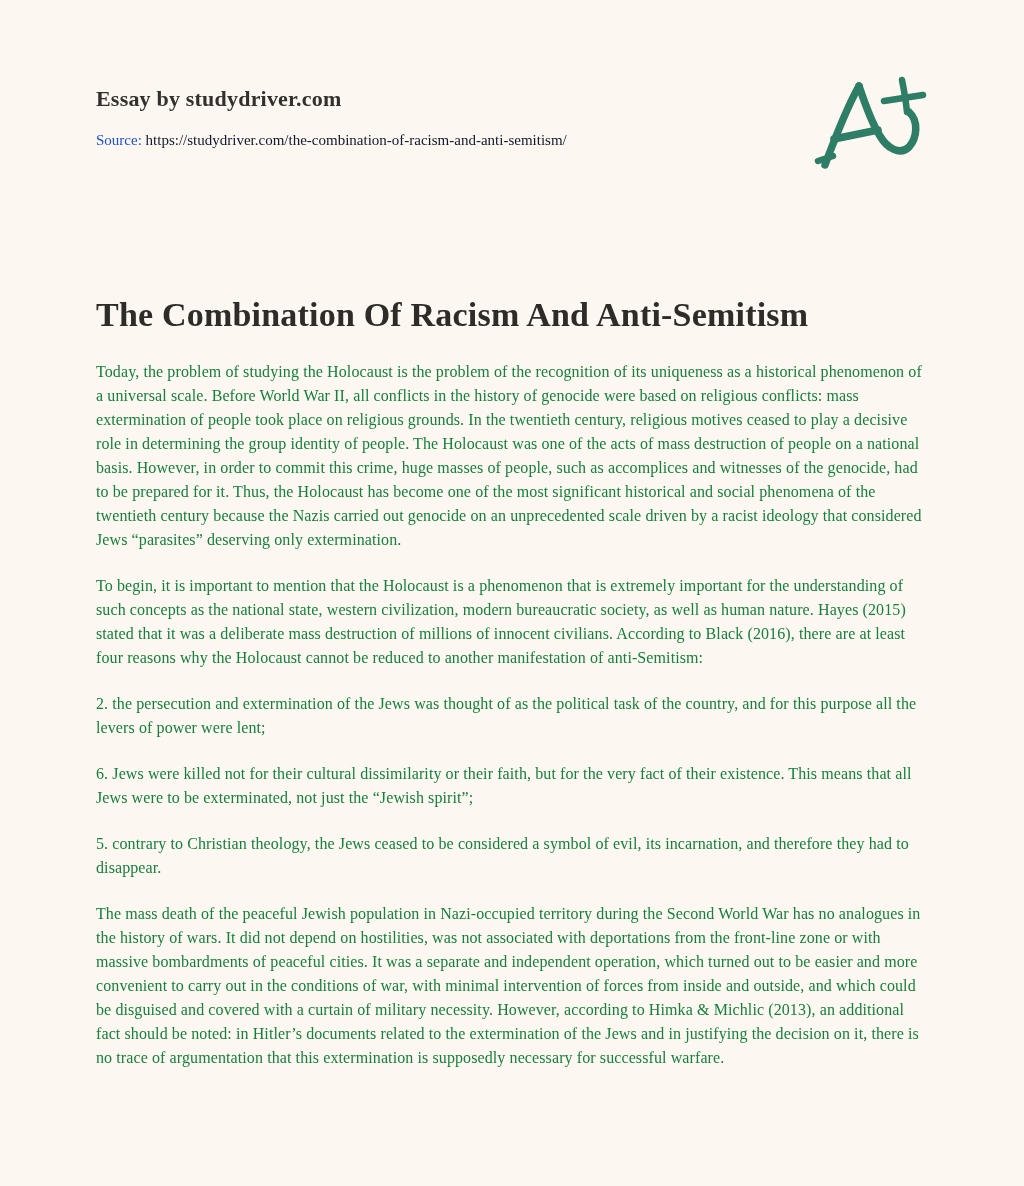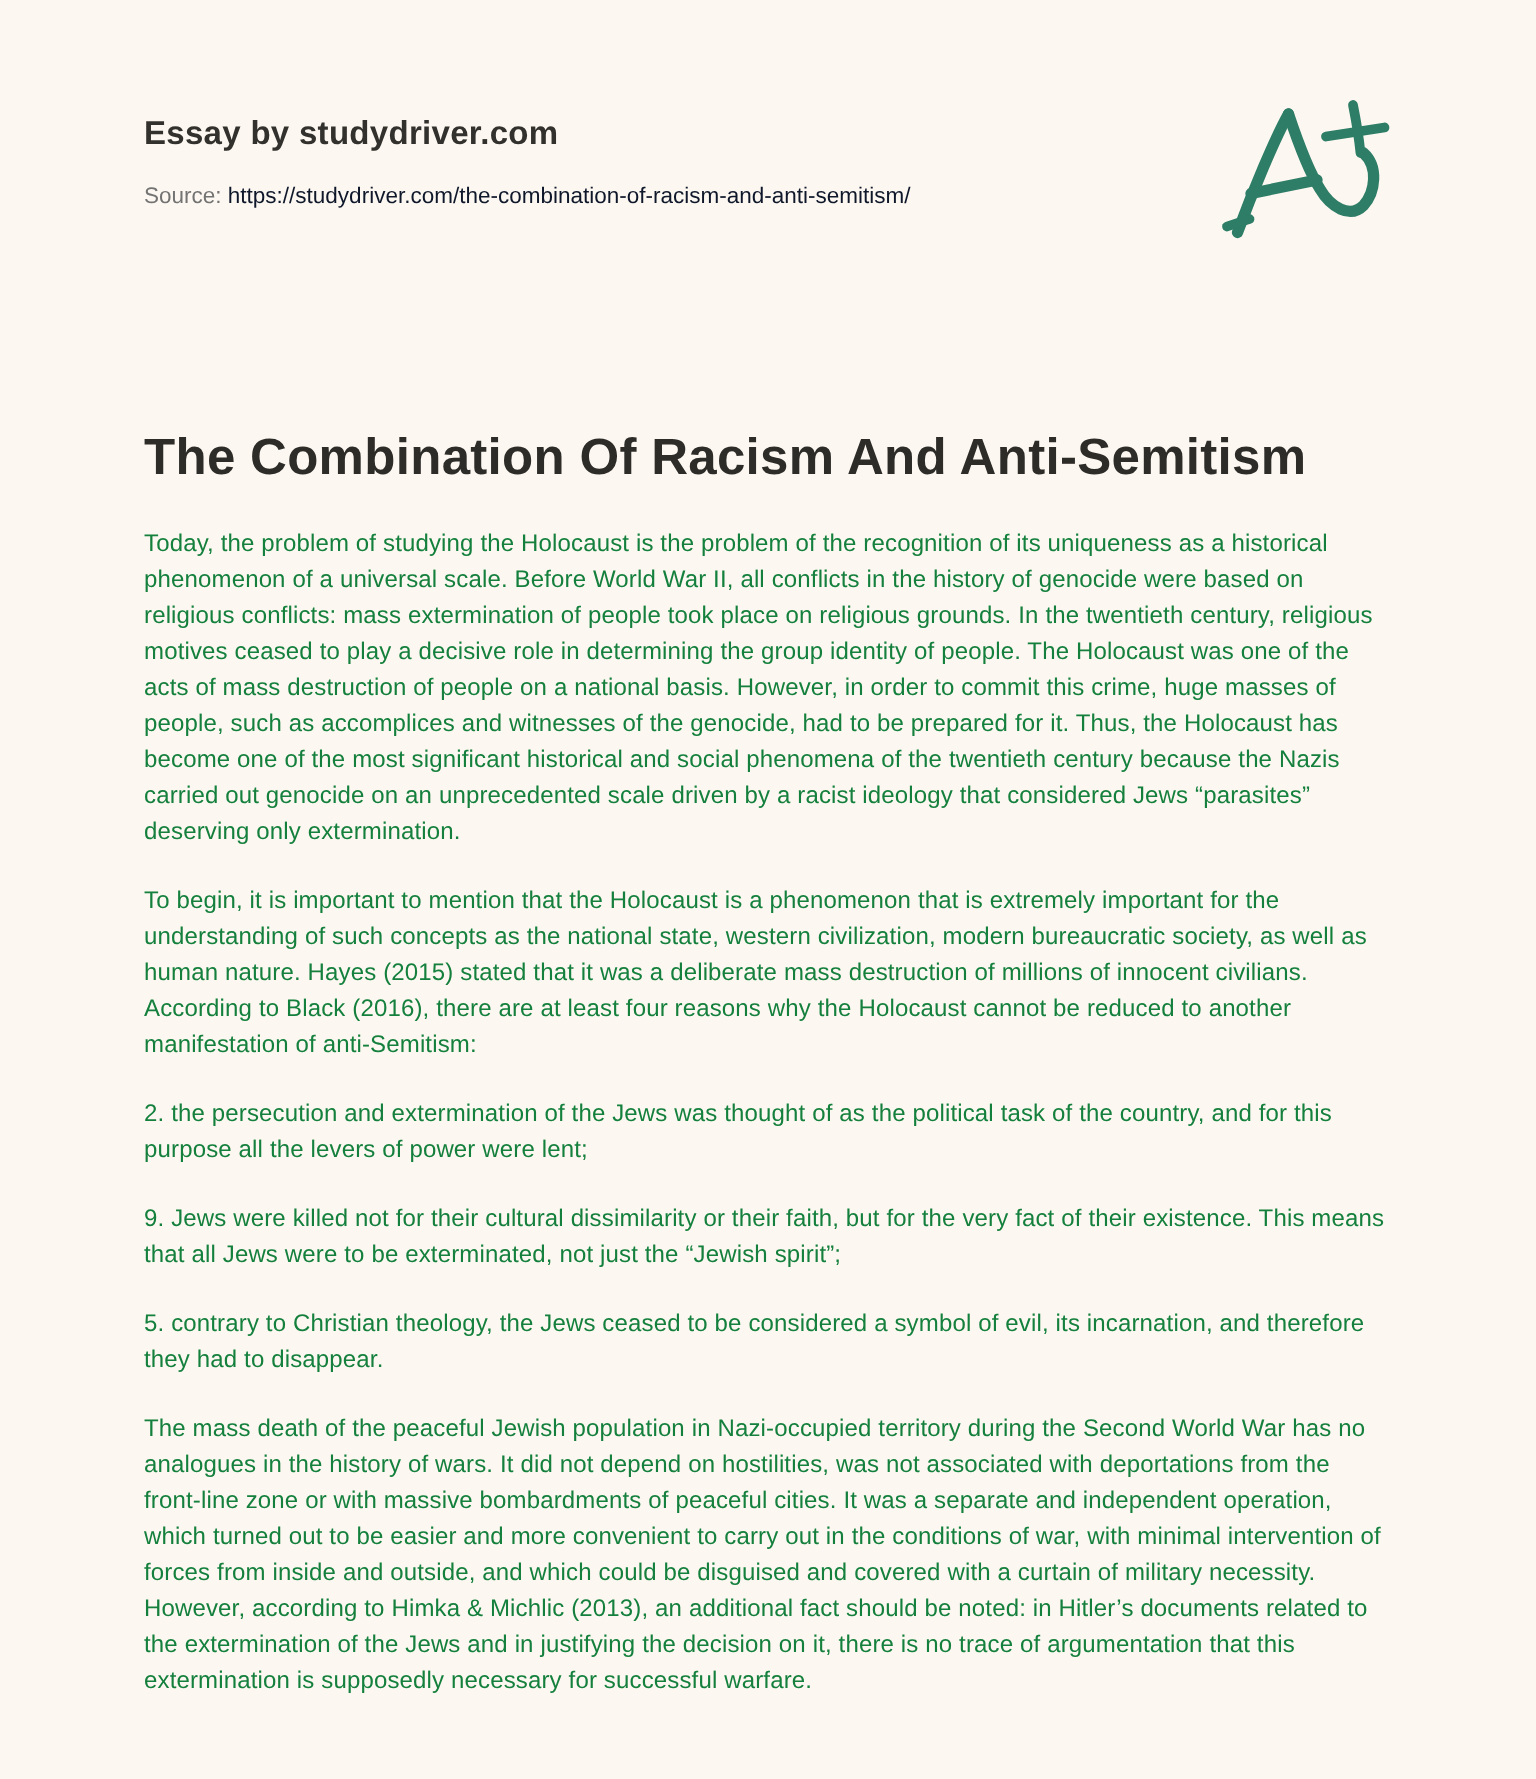--- a/index.html
+++ b/index.html
@@ -6,40 +6,41 @@
   html, body {
     width: 1024px;
     height: 1186px;
     overflow: hidden;
     background: #fcf8f1;
     font-family: "Liberation Sans", "DejaVu Sans", sans-serif;
   }
   .page {
     width: 1024px;
     height: 1186px;
-    padding: 0 96px;
+    padding: 10px 96px;
     background: #fcf8f1;
+    font-family: Liberation Serif, serif;
   }
   .doc-header {
     display: flex;
     justify-content: space-between;
     align-items: flex-start;
     padding-top: 76px;
   }
   .byline {
     font-size: 22px;
     font-weight: 700;
     color: #33312d;
     letter-spacing: 0.2px;
   }
   .source-line {
     margin-top: 20px;
     font-size: 15px;
   }
-  .source-label { color: #737373; }
+  .source-label { color: #1d4ed8; }
   .source-link {
     color: #0f172a;
     text-decoration: none;
     cursor: pointer;
   }
   .logo {
     width: 122px;
     height: 110px;
     margin-top: -14px;
     flex-shrink: 0;
@@ -91,19 +92,19 @@
       </svg>
     </div>
   </header>
 
   <main>
     <h1 class="essay-title">The Combination Of Racism And Anti-Semitism</h1>
     <div class="essay-body">
         <p>Today, the problem of studying the Holocaust is the problem of the recognition of its uniqueness as a historical phenomenon of a universal scale. Before World War II, all conflicts in the history of genocide were based on religious conflicts: mass extermination of people took place on religious grounds. In the twentieth century, religious motives ceased to play a decisive role in determining the group identity of people. The Holocaust was one of the acts of mass destruction of people on a national basis. However, in order to commit this crime, huge masses of people, such as accomplices and witnesses of the genocide, had to be prepared for it. Thus, the Holocaust has become one of the most significant historical and social phenomena of the twentieth century because the Nazis carried out genocide on an unprecedented scale driven by a racist ideology that considered Jews “parasites” deserving only extermination.</p>
         <p>To begin, it is important to mention that the Holocaust is a phenomenon that is extremely important for the understanding of such concepts as the national state, western civilization, modern bureaucratic society, as well as human nature. Hayes (2015) stated that it was a deliberate mass destruction of millions of innocent civilians. According to Black (2016), there are at least four reasons why the Holocaust cannot be reduced to another manifestation of anti-Semitism:</p>
         <p>2. the persecution and extermination of the Jews was thought of as the political task of the country, and for this purpose all the levers of power were lent;</p>
-        <p>9. Jews were killed not for their cultural dissimilarity or their faith, but for the very fact of their existence. This means that all Jews were to be exterminated, not just the “Jewish spirit”;</p>
+        <p>6. Jews were killed not for their cultural dissimilarity or their faith, but for the very fact of their existence. This means that all Jews were to be exterminated, not just the “Jewish spirit”;</p>
         <p>5. contrary to Christian theology, the Jews ceased to be considered a symbol of evil, its incarnation, and therefore they had to disappear.</p>
         <p>The mass death of the peaceful Jewish population in Nazi-occupied territory during the Second World War has no analogues in the history of wars. It did not depend on hostilities, was not associated with deportations from the front-line zone or with massive bombardments of peaceful cities. It was a separate and independent operation, which turned out to be easier and more convenient to carry out in the conditions of war, with minimal intervention of forces from inside and outside, and which could be disguised and covered with a curtain of military necessity. However, according to Himka &amp; Michlic (2013), an additional fact should be noted: in Hitler’s documents related to the extermination of the Jews and in justifying the decision on it, there is no trace of argumentation that this extermination is supposedly necessary for successful warfare.</p>
       </div>
   </main>
 
 </div>
 
 </body></html>

